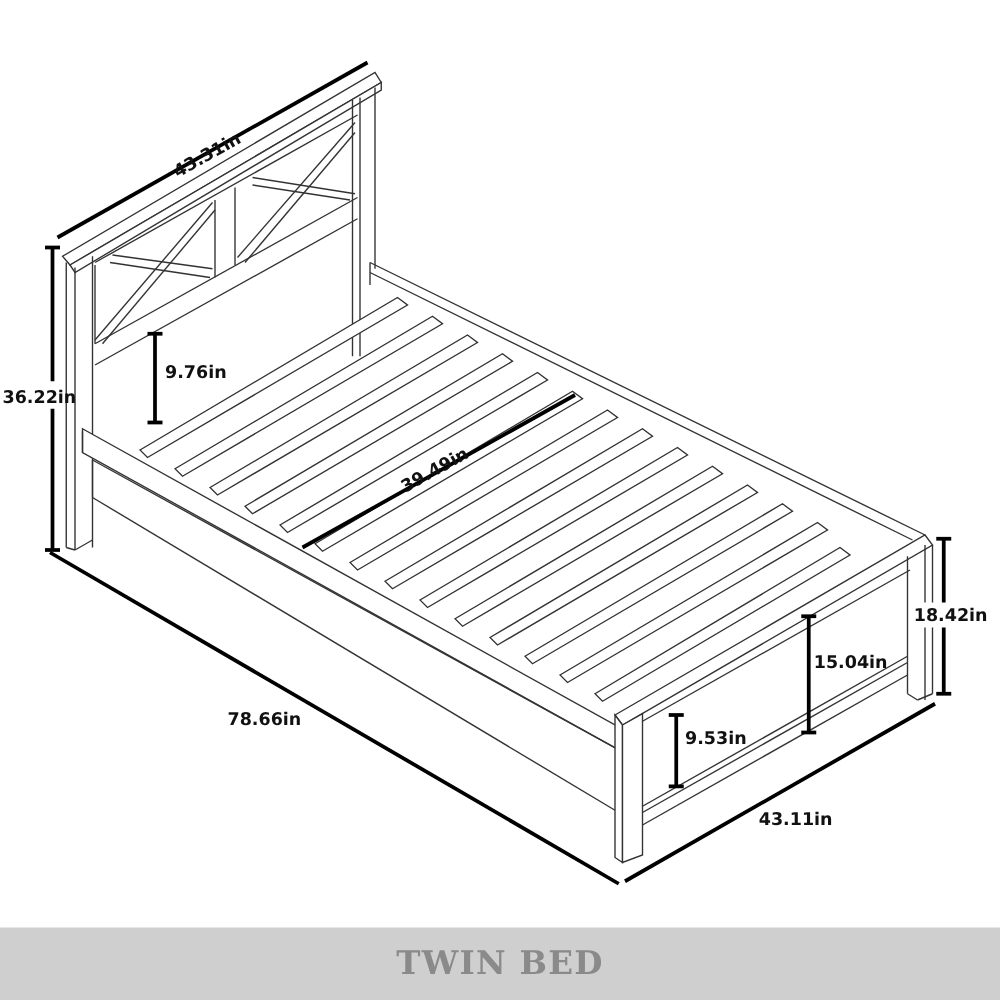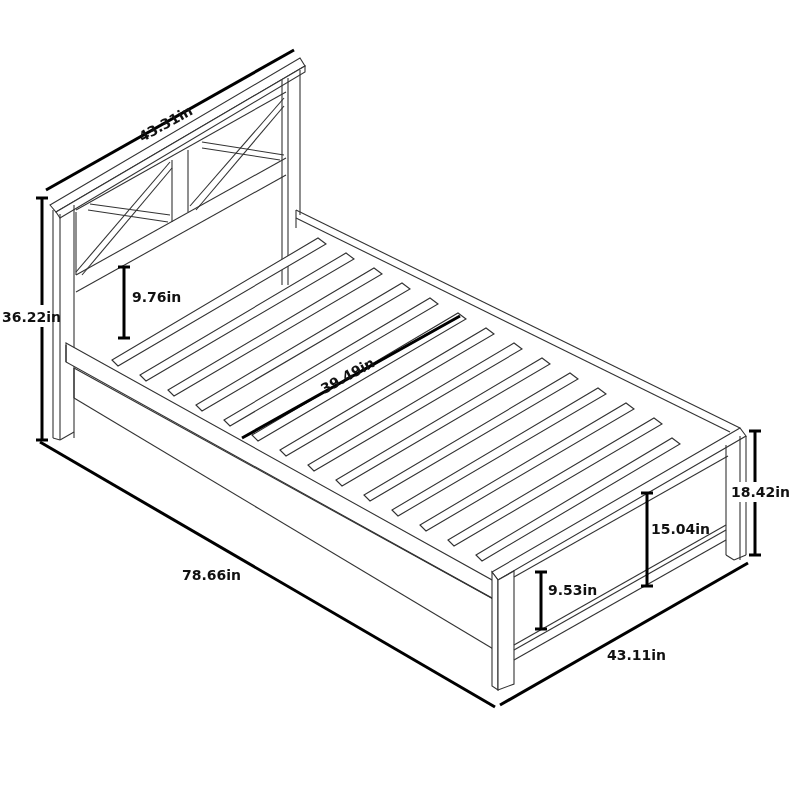--- a/index.html
+++ b/index.html
@@ -113,13 +113,16 @@
   <text class="dim" x="132" y="302">9.76in</text>
   <text class="dim" x="350" y="380" transform="rotate(-29 350 380)" text-anchor="middle">39.49in</text>
   <text class="dim" x="182" y="580">78.66in</text>
   <text class="dim" x="607" y="660">43.11in</text>
   <rect x="731" y="482" width="60" height="20" fill="#fff"></rect>
   <text class="dim" x="731" y="497">18.42in</text>
   <text class="dim" x="651" y="534">15.04in</text>
   <text class="dim" x="548" y="595">9.53in</text>
 </svg>
 
+<div id="banner">
+  <span id="banner-title">TWIN BED</span>
+</div>
 </div>
 
 </body></html>

